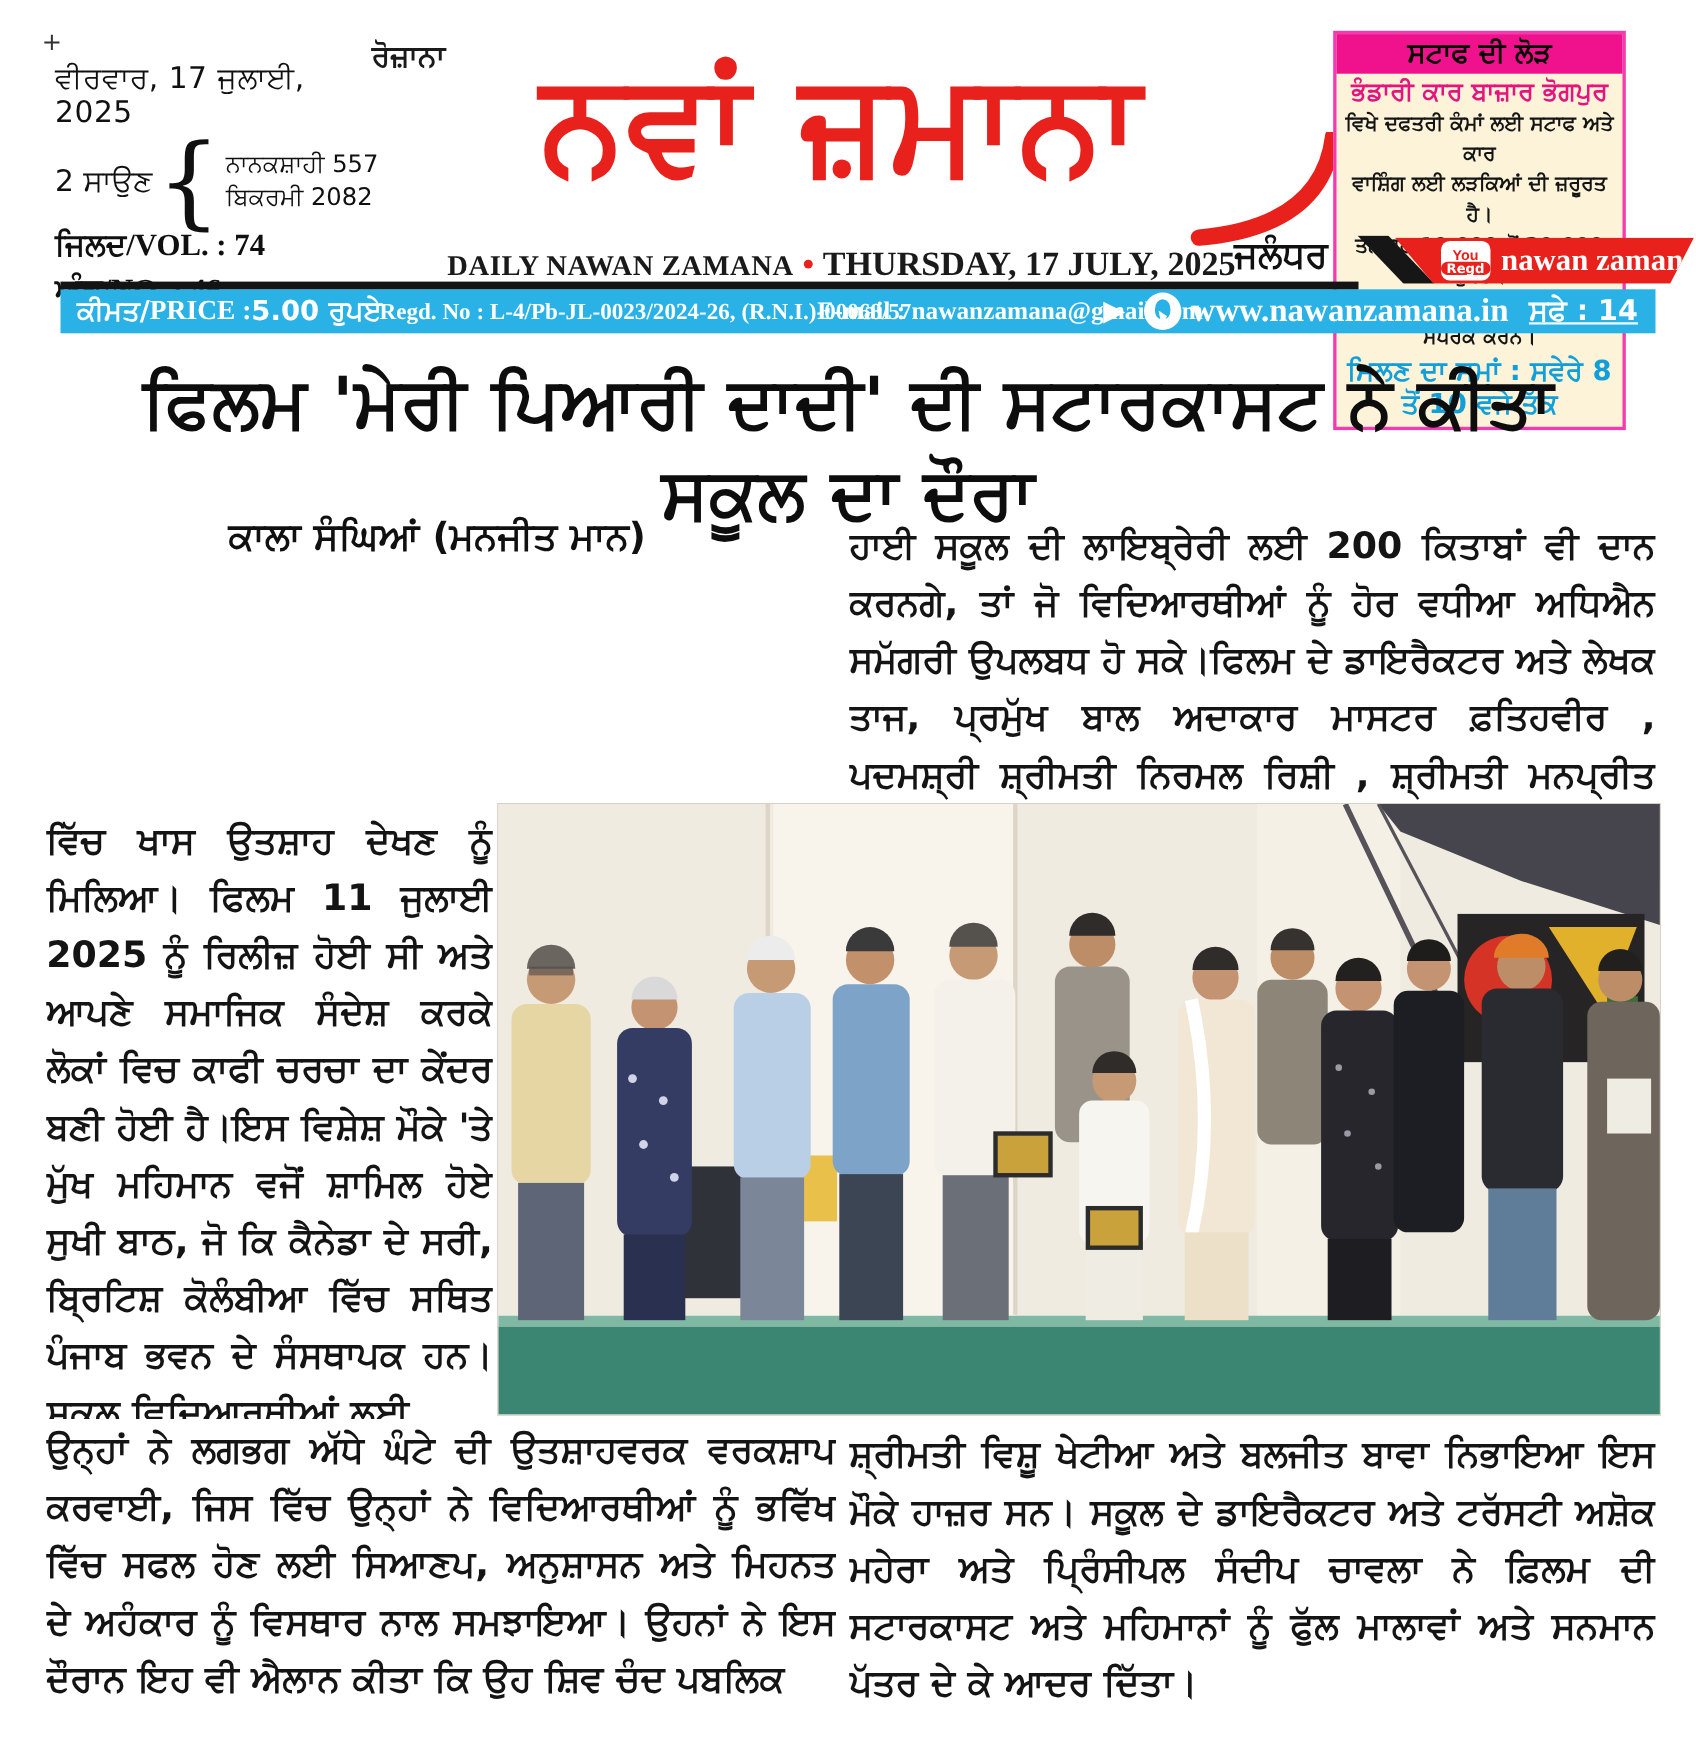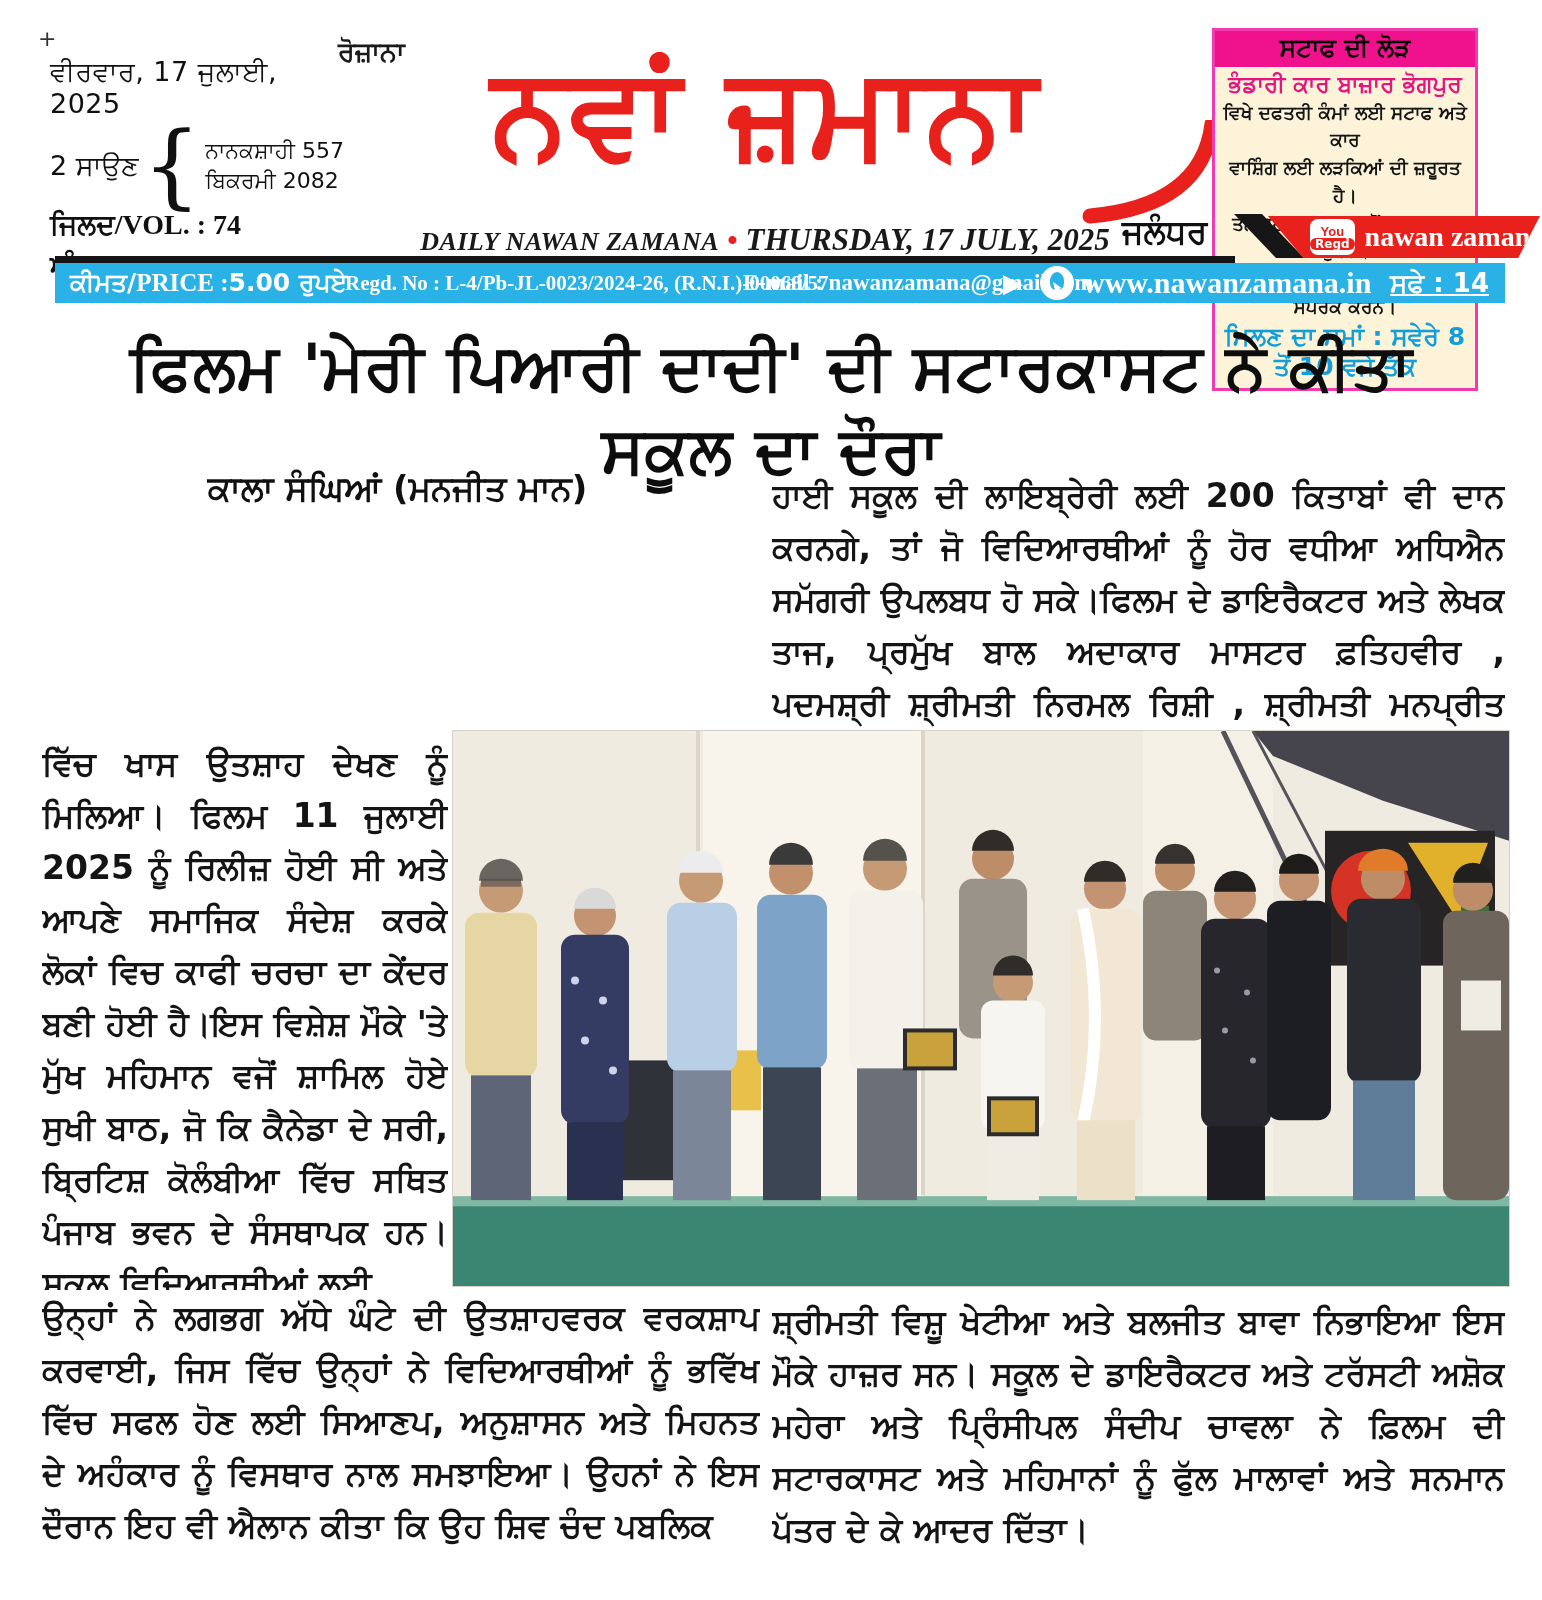--- a/index.html
+++ b/index.html
@@ -21,21 +21,21 @@
 
   
   #tagline { position:absolute; left:338px; top:36px; font-size:27px; font-weight:600; color:#1a1a1a; }
   #masthead-title {
     position:absolute; left:330px; top:42px; width:870px; text-align:center;
     font-size:122px; font-weight:900; color:#e8211d; line-height:1.15;
     letter-spacing:2px; transform:scaleY(1.04); white-space:nowrap;
   }
   #swoosh { position:absolute; left:1080px; top:120px; }
   #eng-dateline { position:absolute; left:330px; top:222px; width:870px; text-align:center;
-    font-family:"Liberation Serif", serif; font-weight:700; color:#1a1a1a; white-space:nowrap;font-style:italic; }
+    font-family:"Liberation Serif", serif; font-weight:700; color:#1a1a1a; white-space:nowrap; }
   #eng-dateline .name { font-size:26px; letter-spacing:.5px; }
   #eng-dateline .dot { color:#e8211d; font-size:30px; padding:0 8px; }
   #eng-dateline .date { font-size:31px; }
   #city-label { position:absolute; left:1122px; top:212px; font-size:33px; font-weight:600; color:#101010; }
 
   
   #staff-ad { position:absolute; left:1212px; top:28px; width:266px; border:3px solid #f23bb0; background:#fcf3d9; }
   #staff-ad .ad-header { background:#f0118c; color:#000000; font-size:25px; font-weight:700; text-align:center; padding:2px 0 4px; }
   #staff-ad .ad-body { padding:4px 5px 6px; text-align:center; }
   #staff-ad .ad-title { color:#e4157f; font-size:23px; font-weight:800; line-height:1.2; }

